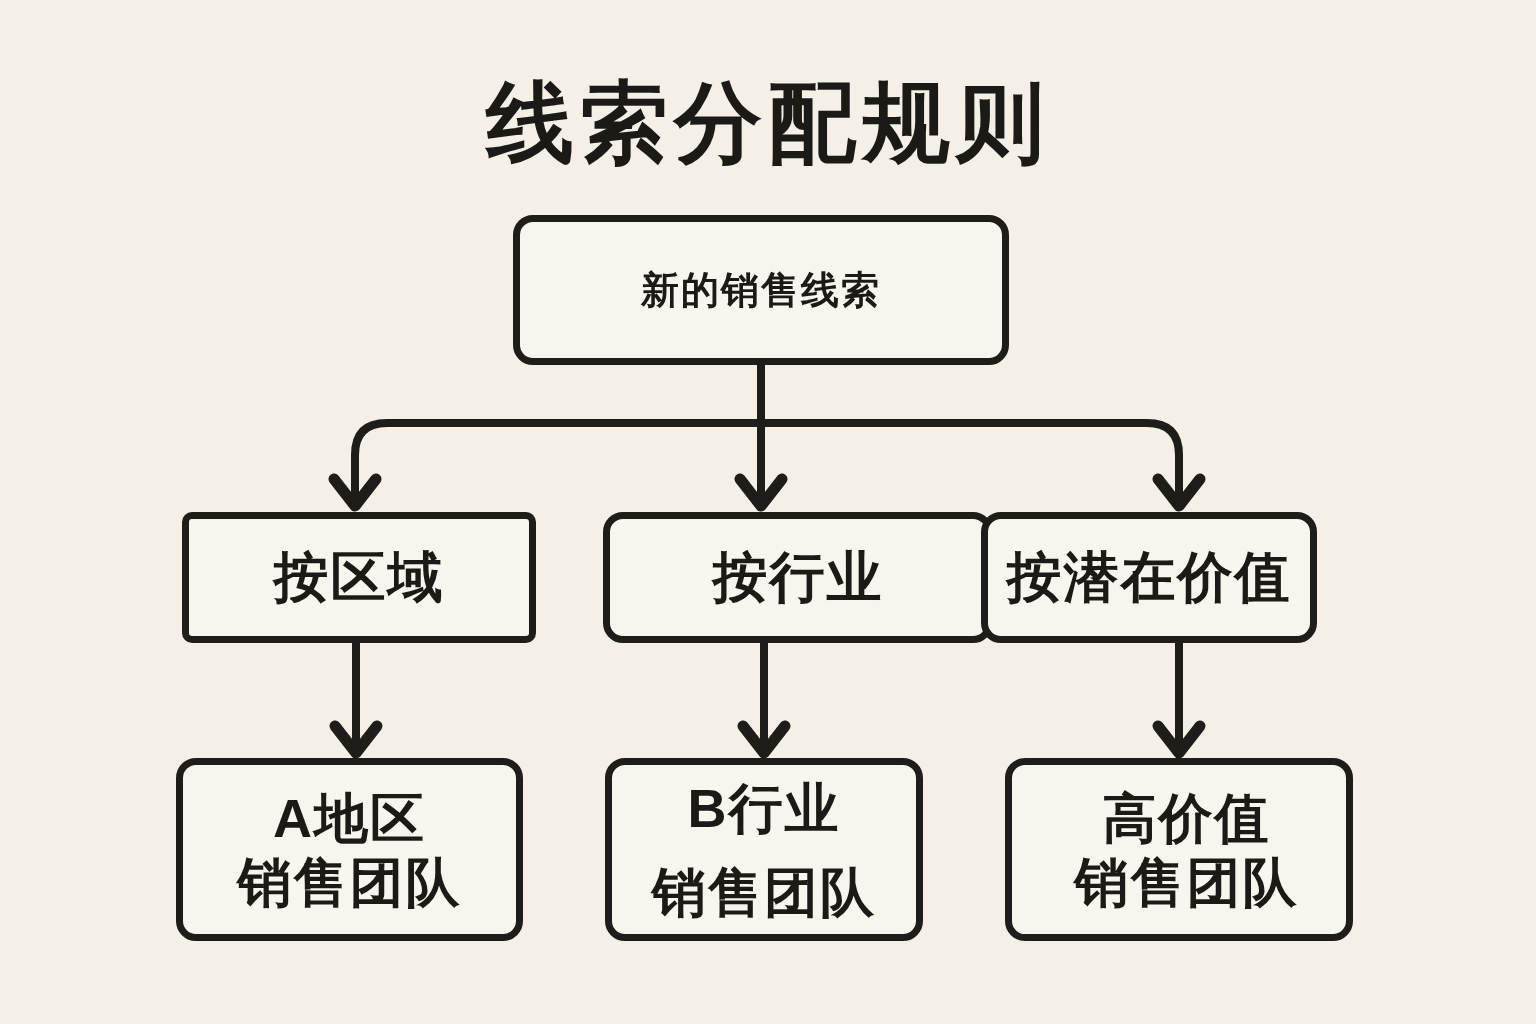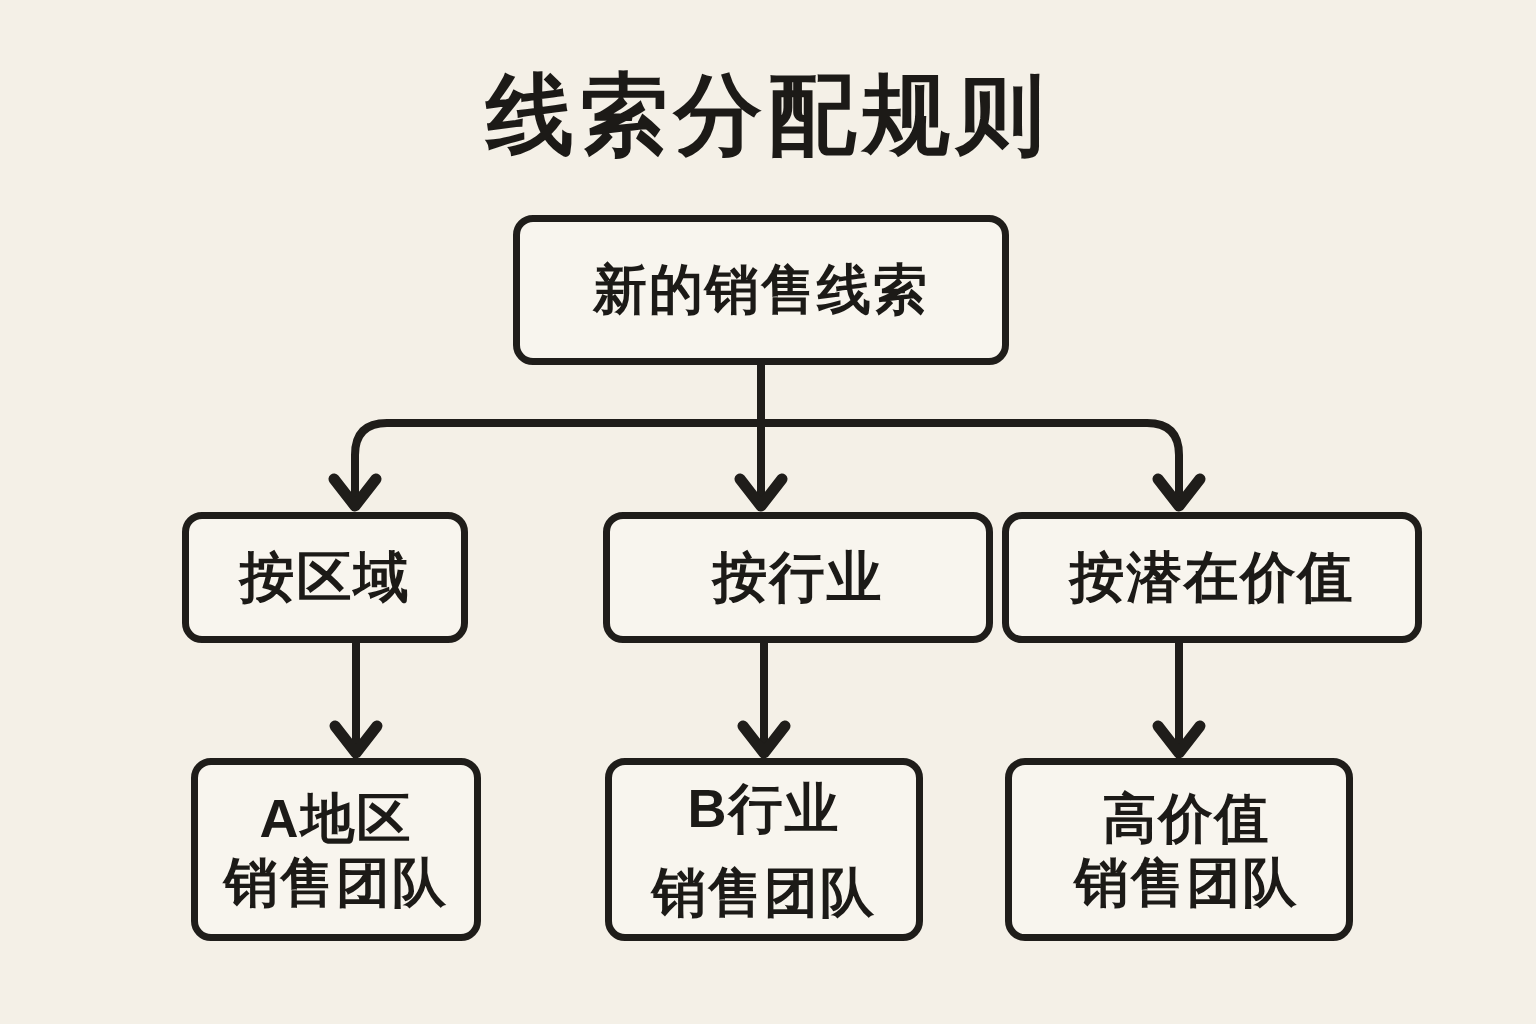--- a/index.html
+++ b/index.html
@@ -11,46 +11,46 @@
   html,body{margin:0;padding:0;}
   body{background:var(--bg);}
   .canvas{
     position:relative;
     width:1536px;height:1024px;
     background:var(--bg);
     overflow:hidden;
     font-family:"Liberation Sans","DejaVu Sans",sans-serif;
   }
   .title{
-    position:absolute;left:0;right:0;top:48px;margin:8px;
+    position:absolute;left:0;right:0;top:48px;margin:16px;
     text-align:center;
     font-size:88px;font-weight:800;letter-spacing:6px;
     color:var(--text);
   }
   .connectors{
     position:absolute;left:0;top:0;width:1536px;height:1024px;
   }
   .line{fill:none;stroke:var(--stroke);stroke-width:8;stroke-linecap:round;}
   .arrow{fill:none;stroke:var(--stroke);stroke-width:11;stroke-linecap:round;stroke-linejoin:round;}
   .node{
     position:absolute;box-sizing:border-box;
     display:flex;flex-direction:column;align-items:center;justify-content:center;
     background:var(--node-fill);
     border:7px solid var(--stroke);
     border-radius:20px;
     color:var(--text);
     font-weight:800;text-align:center;letter-spacing:2px;
   }
-  .node.root{left:513px;top:215px;width:496px;height:150px;font-size:54px;}
+  .node.root{left:513px;top:215px;width:496px;height:150px;font-size:38px;}
   .node.branch{top:512px;height:131px;font-size:55px;}
-  .branch-0{left:182px;width:286px;}
+  .branch-0{left:182px;width:354px;border-radius:10px;}
   .branch-1{left:603px;width:390px;}
-  .branch-2{left:1002px;width:420px;justify-content:center;}
+  .branch-2{left:981px;width:336px;justify-content:center;}
   .node.team{top:758px;height:183px;font-size:54px;line-height:64px;}
-  .team-0{left:191px;width:290px;}
+  .team-0{left:176px;width:347px;}
   .team-1{left:605px;width:318px;gap:20px;}
   .team-2{left:1005px;width:348px;padding-left:15px;}
 </style>
 </head>
 <body>
 
 <div class="canvas">
 
   <h1 class="title">线索分配规则</h1>
 

